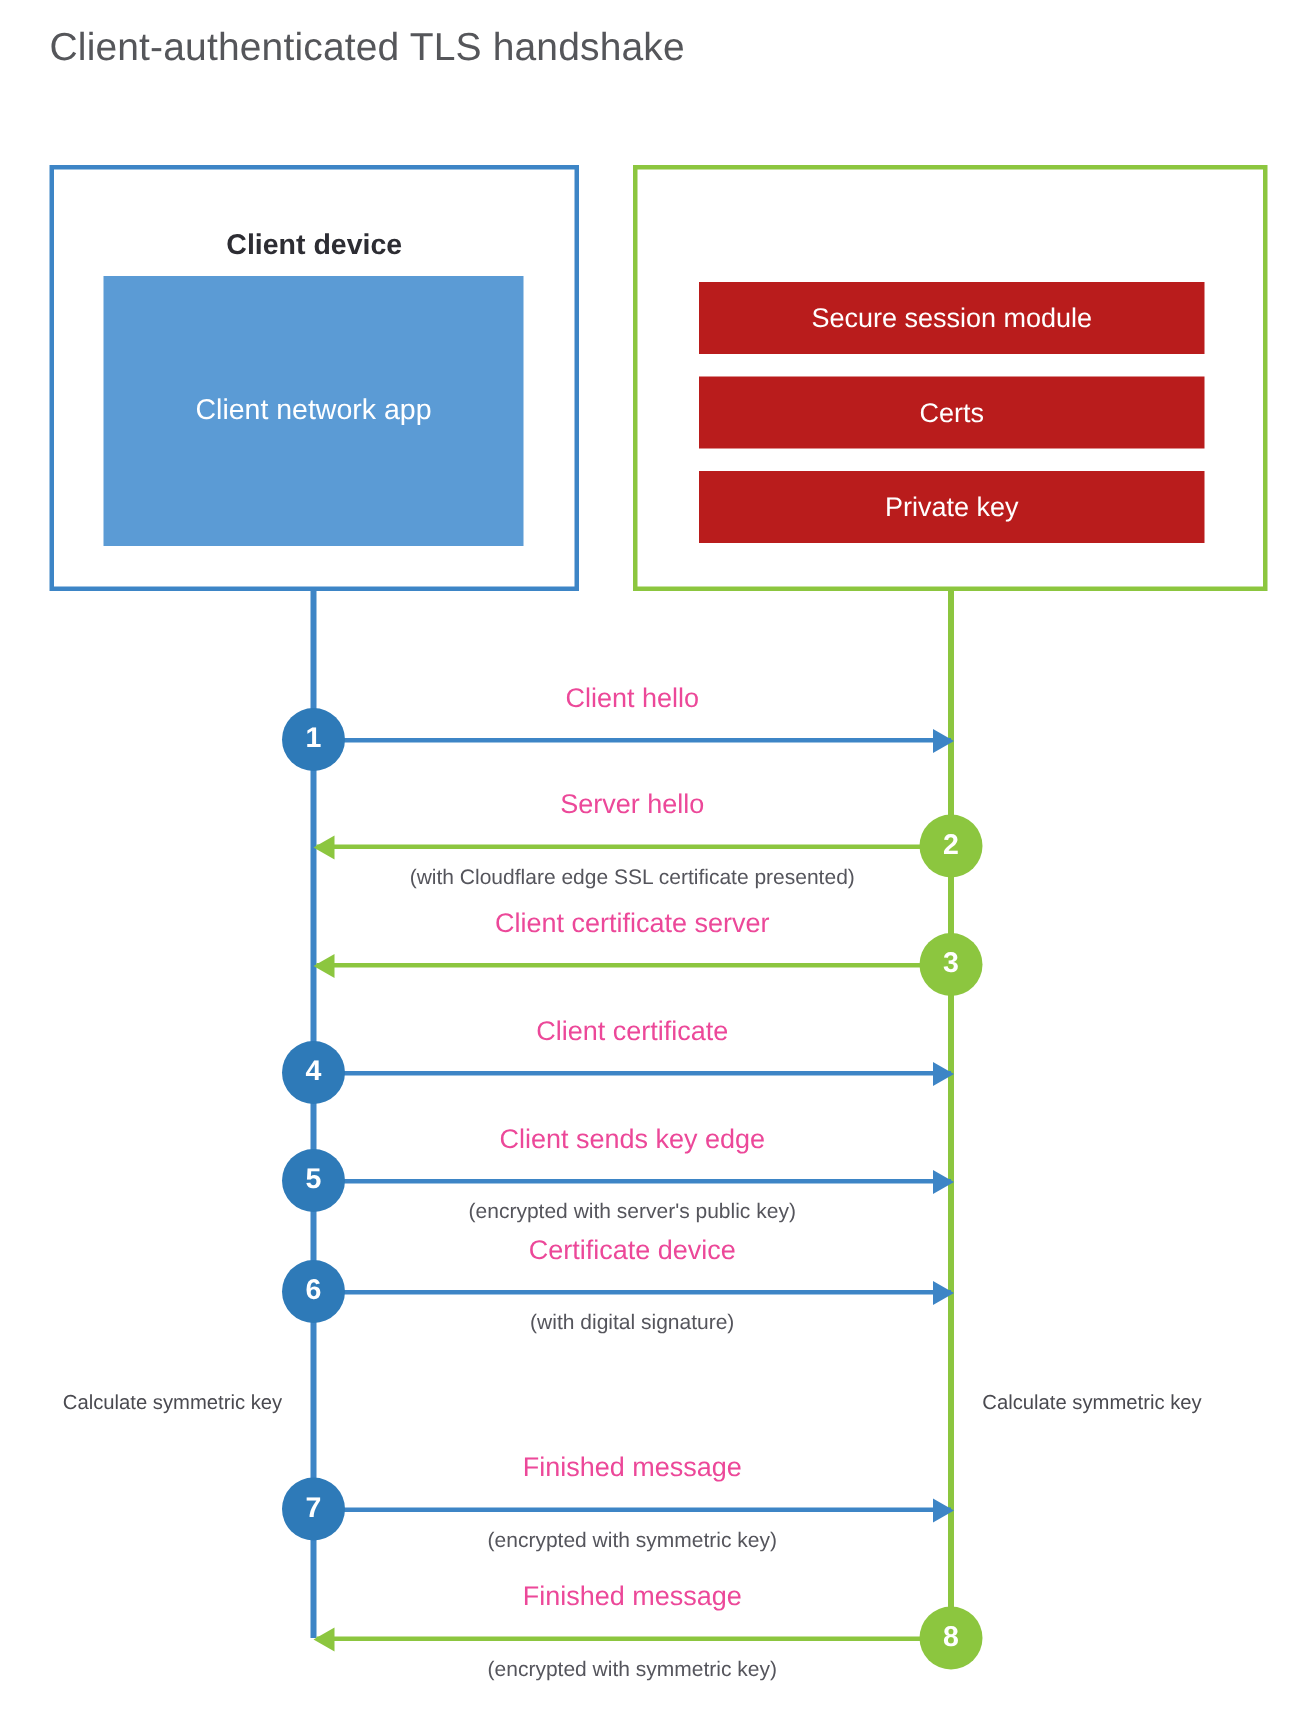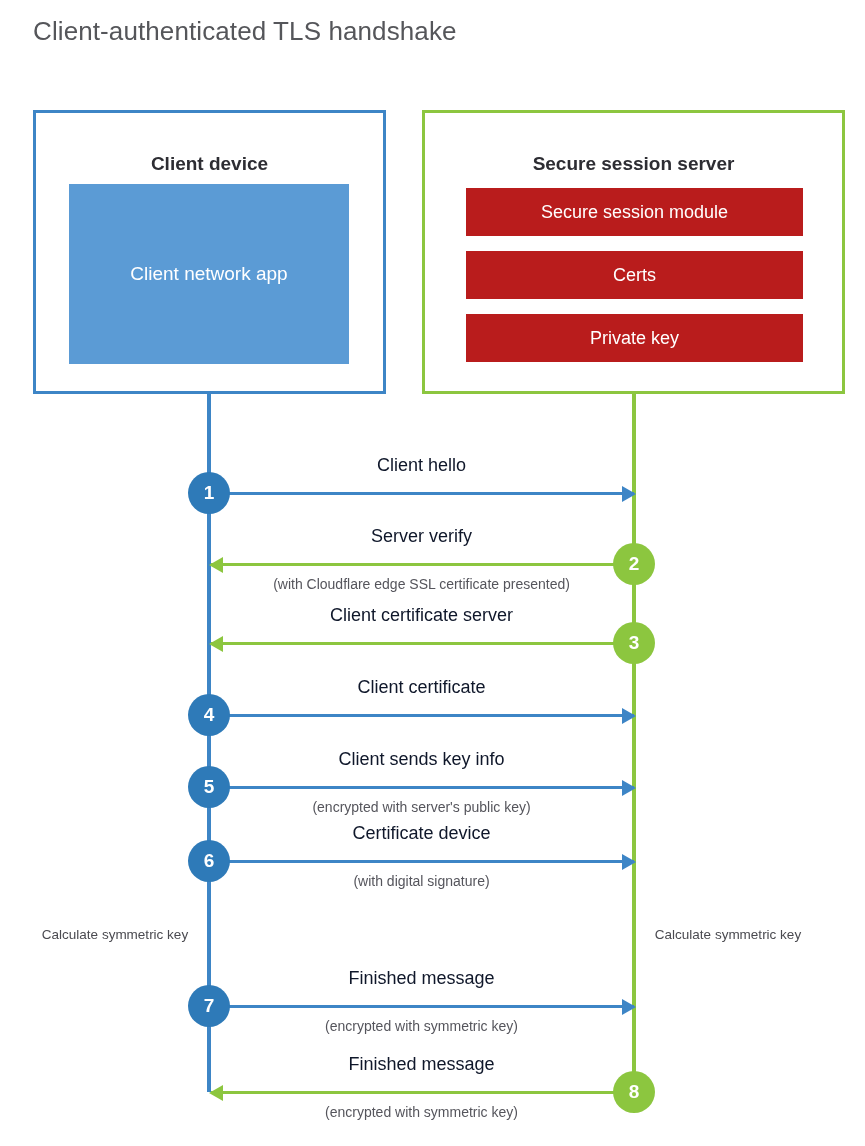--- a/index.html
+++ b/index.html
@@ -158,21 +158,21 @@
   }
 
   .msg-label {
     position: absolute;
     left: 211px;
     width: 421px;
     top: -38px;
     text-align: center;
     font-size: 18px;
     font-weight: 400;
-    color: #0f172a;
+    color: #ec4899;
     white-space: nowrap;
   }
   .msg-sublabel {
     position: absolute;
     left: 211px;
     width: 421px;
     top: 12px;
     text-align: center;
     font-size: 14px;
     color: #55555c;
@@ -231,38 +231,37 @@
 <div id="canvas">
 
   <div class="page-title">Client-authenticated TLS handshake</div>
 
   <div class="actor-box client">
     <div class="actor-title">Client device</div>
     <div class="client-app-box">Client network app</div>
   </div>
 
   <div class="actor-box server">
-    <div class="actor-title">Secure session server</div>
     <div class="server-bar b0">Secure session module</div>
     <div class="server-bar b2">Private key</div>
     <div class="server-bar b1">Certs</div>
   </div>
 
   <div class="lifeline client"></div>
   <div class="lifeline server"></div>
 
   <div class="msg" style="top:493px">
     <div class="msg-label">Client hello</div>
     <div class="msg-line to-server"></div>
     <div class="arrow-head right"></div>
     <div class="step-badge client-side">1</div>
   </div>
 
   <div class="msg" style="top:564px">
-    <div class="msg-label">Server verify</div>
+    <div class="msg-label">Server hello</div>
     <div class="msg-line to-client"></div>
     <div class="arrow-head left"></div>
     <div class="msg-sublabel">(with Cloudflare edge SSL certificate presented)</div>
     <div class="step-badge server-side">2</div>
   </div>
 
   <div class="msg" style="top:643px">
     <div class="msg-label">Client certificate server</div>
     <div class="msg-line to-client"></div>
     <div class="arrow-head left"></div>
@@ -270,21 +269,21 @@
   </div>
 
   <div class="msg" style="top:715px">
     <div class="msg-label">Client certificate</div>
     <div class="msg-line to-server"></div>
     <div class="arrow-head right"></div>
     <div class="step-badge client-side">4</div>
   </div>
 
   <div class="msg" style="top:787px">
-    <div class="msg-label">Client sends key info</div>
+    <div class="msg-label">Client sends key edge</div>
     <div class="msg-line to-server"></div>
     <div class="arrow-head right"></div>
     <div class="msg-sublabel">(encrypted with server's public key)</div>
     <div class="step-badge client-side">5</div>
   </div>
 
   <div class="msg" style="top:861px">
     <div class="msg-label">Certificate device</div>
     <div class="msg-line to-server"></div>
     <div class="arrow-head right"></div>

